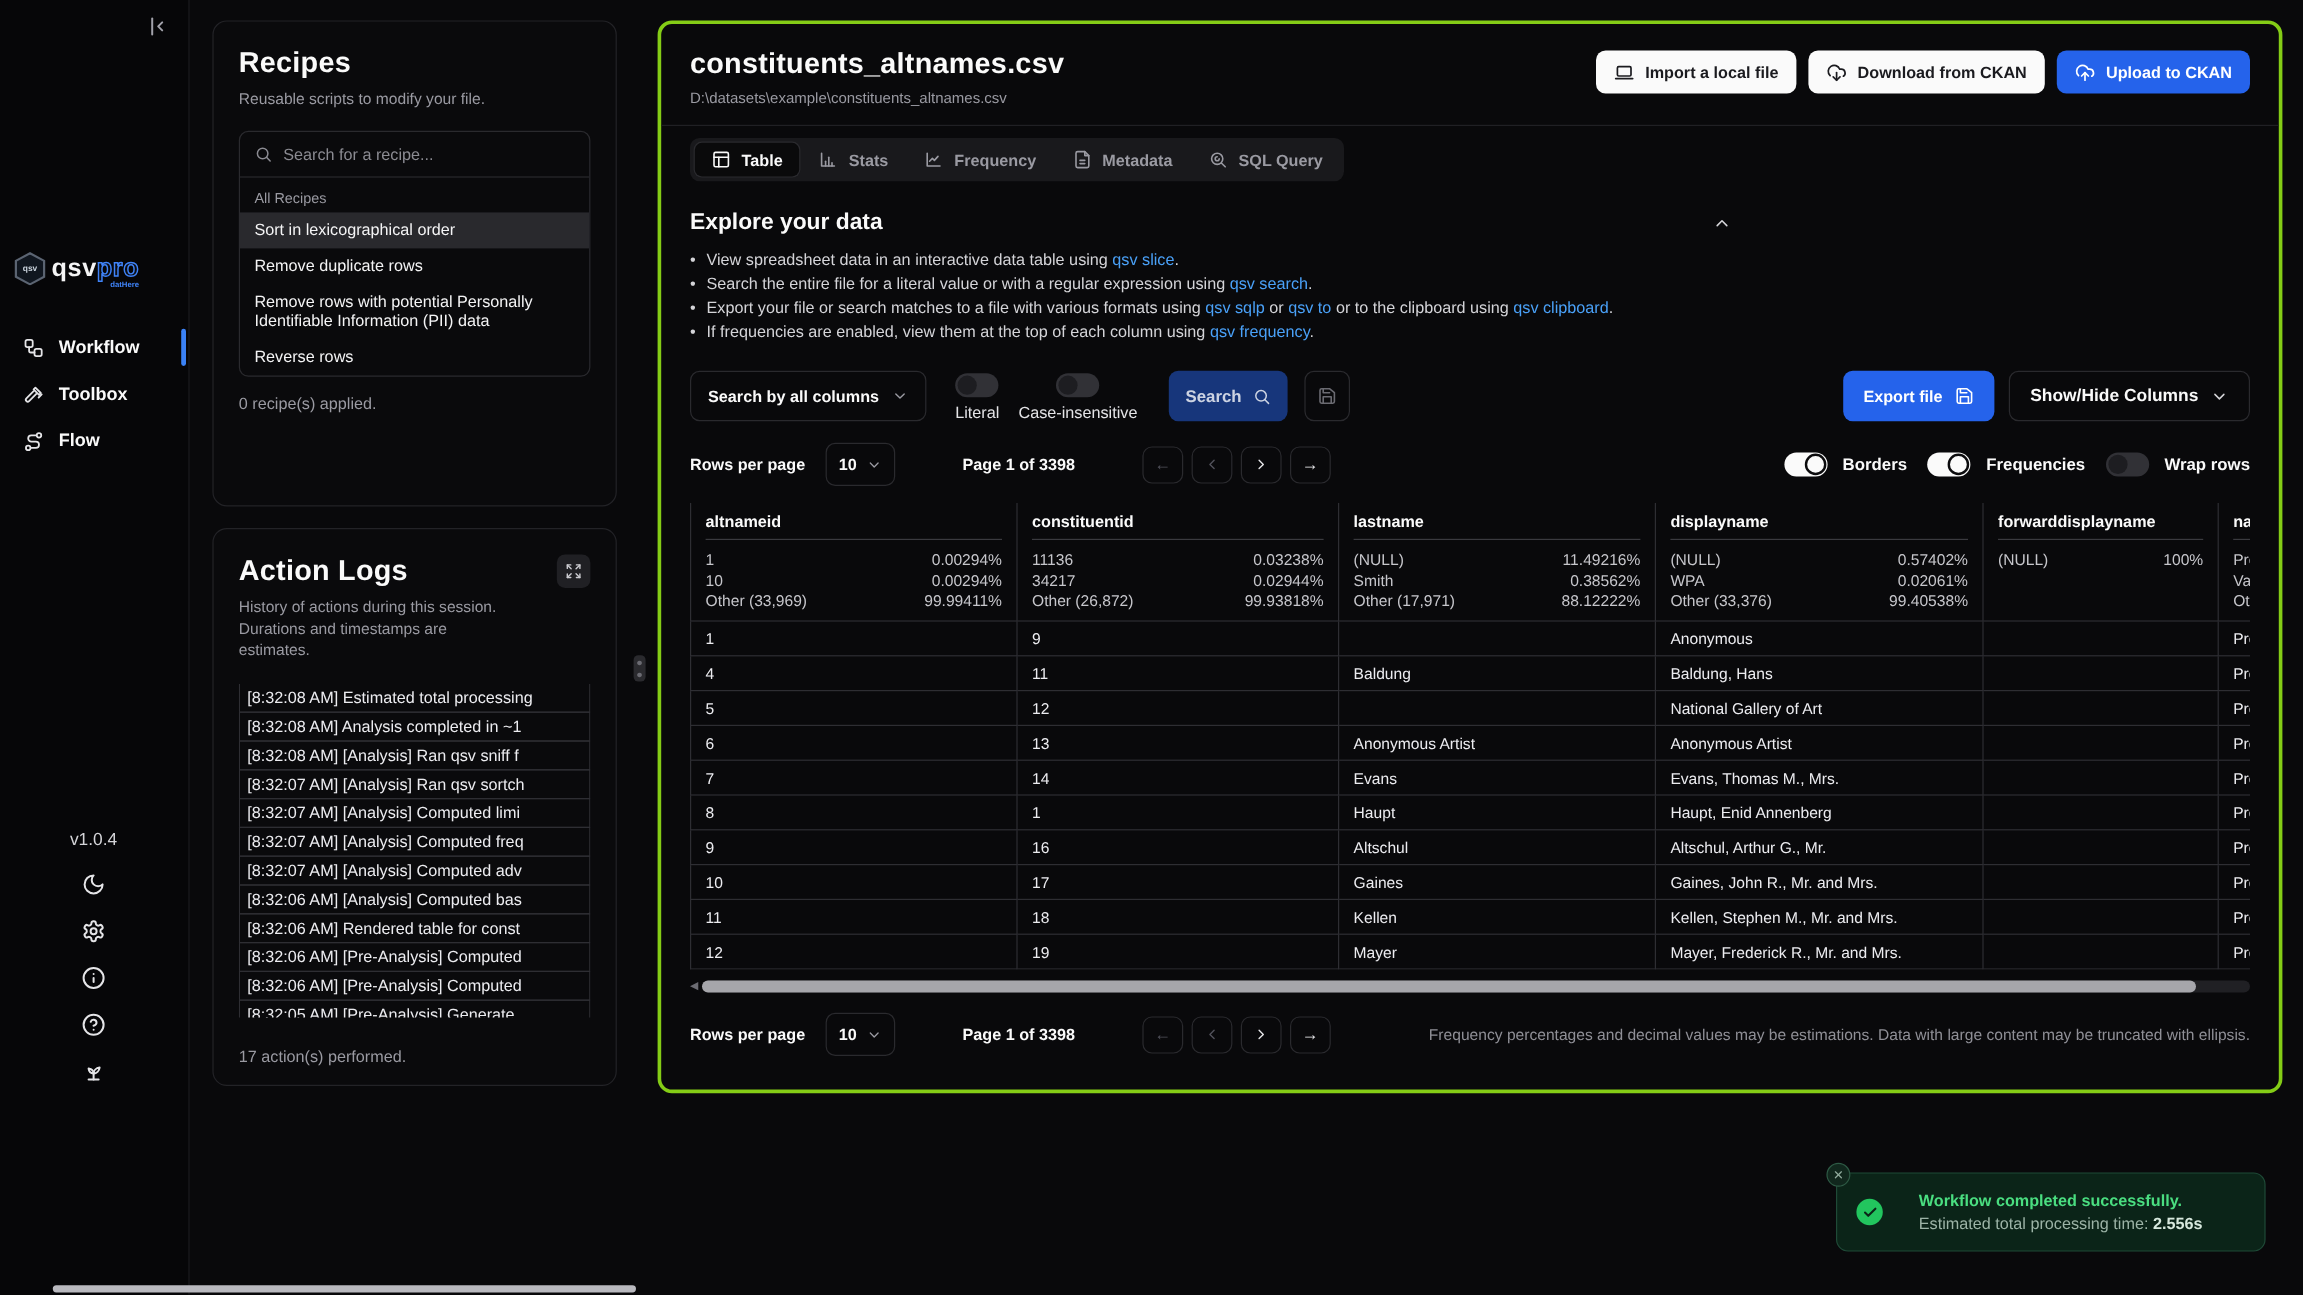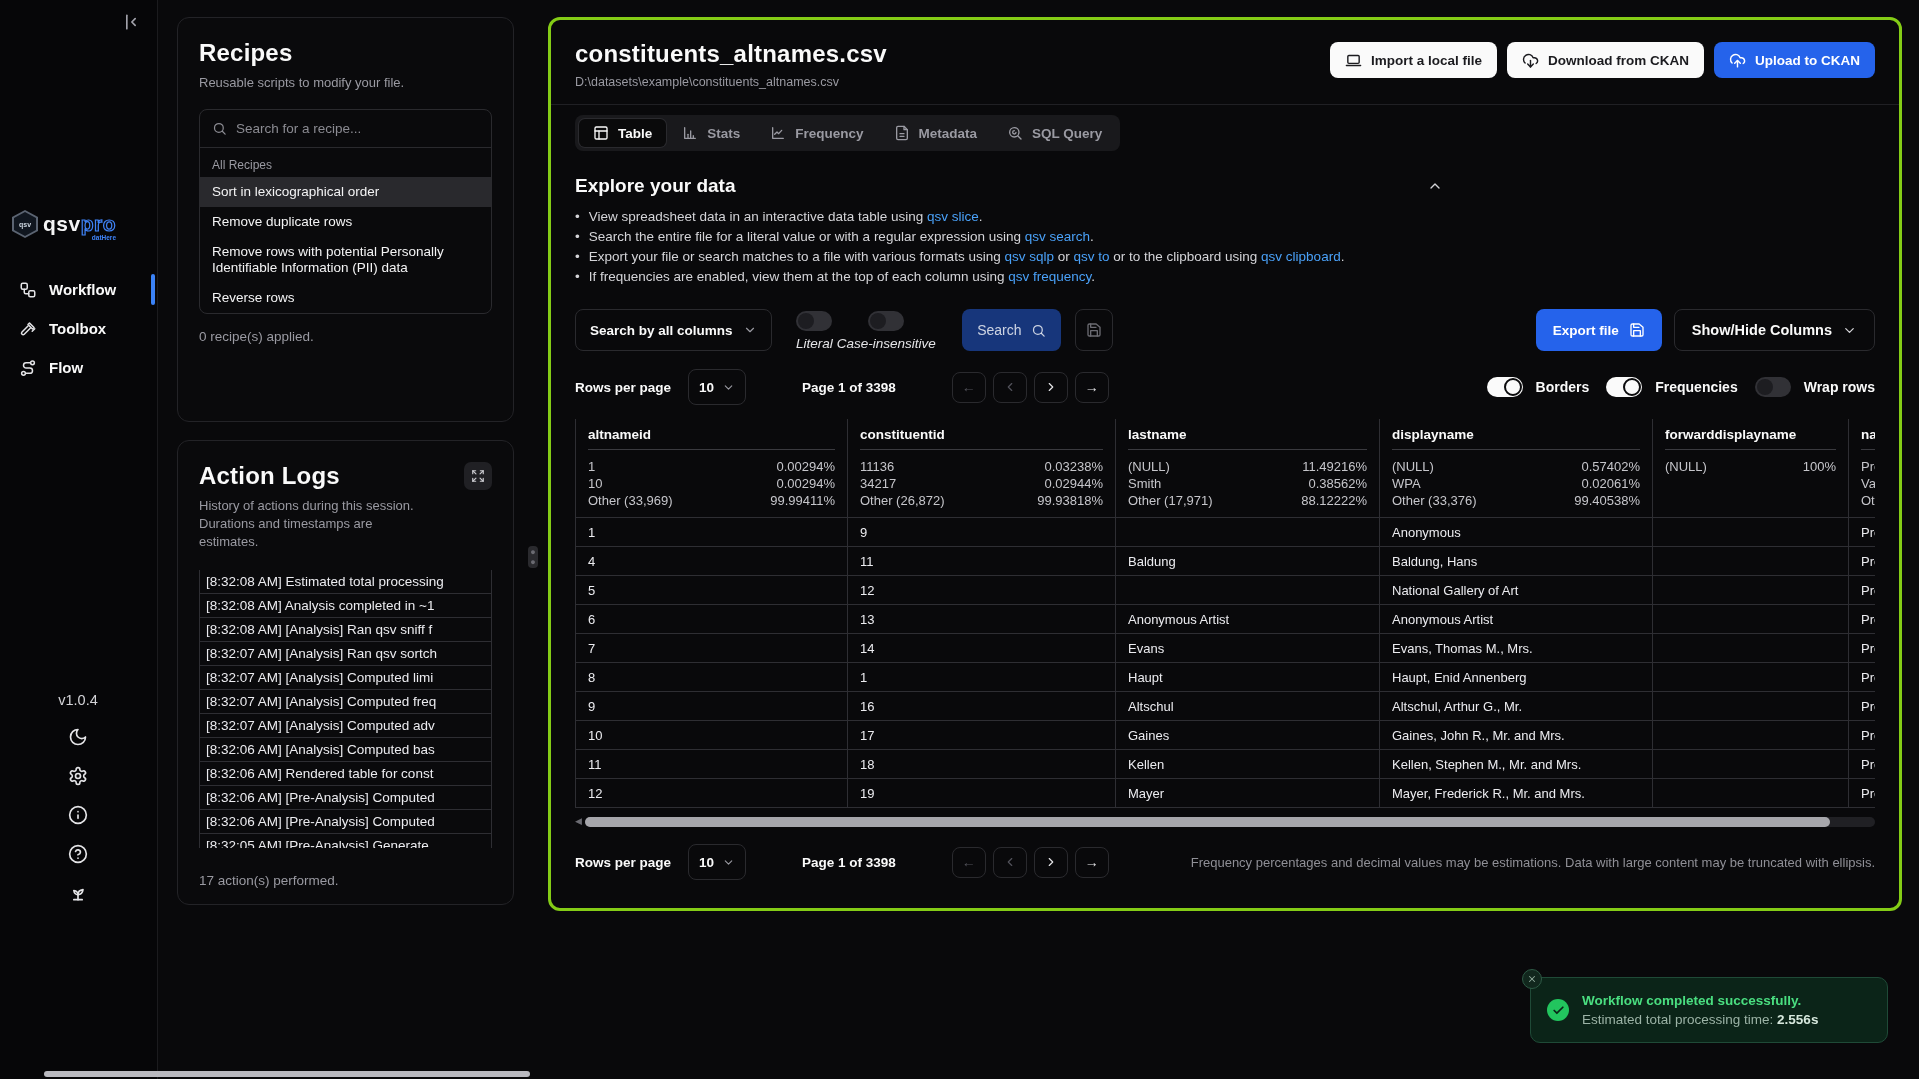--- a/index.html
+++ b/index.html
@@ -89,31 +89,31 @@
   .controls-row { margin-top:24px; display:flex; align-items:flex-start; }
   .sel-btn { display:flex; align-items:center; justify-content:space-between; width:197px; height:42px;
     border:1px solid #2a2a2e; border-radius:8px; padding:0 14px; font-size:13.5px; font-weight:600;
     cursor:pointer; }
   .sel-btn .chv { color:#9a9aa2; }
   .search-input { margin-left:15px; width:300px; height:42px; border:1px solid #2a2a2e; border-radius:8px;
     background:transparent; padding:0 14px; color:#d4d4d8; font-size:13.5px; outline:none;
     font-family:"Liberation Sans", sans-serif; }
   .search-input::placeholder { color:#8b8b92; }
   .tog-col { display:flex; flex-direction:column; align-items:center; gap:5px; margin-top:2px; }
-  #search-toggles { display:flex; gap:4px; margin-left:24px;font-style:italic; }
+  #search-toggles { display:flex; gap:16px; margin-left:24px; }
   .tog-col .tog-label { font-size:13.5px; color:#e4e4e7; }
   .switch { width:36px; height:20px; border-radius:10px; position:relative; cursor:pointer; flex:none; }
   .switch.off { background:#313136; }
   .switch.off .knob { position:absolute; left:2px; top:2px; width:16px; height:16px; border-radius:50%; background:#1d1d21; }
   .switch.on { background:#fafafa; }
   .switch.on .knob { position:absolute; right:1px; top:1px; width:18px; height:18px; border-radius:50%;
     background:#fafafa; border:2.5px solid #0b0b0d; }
   .search-btn { margin-left:26px; width:99px; height:42px; border-radius:8px; background:rgba(37,99,235,.5);
     color:rgba(255,255,255,.78); display:flex; align-items:center; justify-content:center; gap:9px;
-    font-size:14px; font-weight:400; cursor:pointer; }
+    font-size:14px; font-weight:700; cursor:pointer; }
   .save-btn { margin-left:14px; width:38px; height:42px; border:1px solid #2a2a2e; border-radius:8px;
     display:flex; align-items:center; justify-content:center; color:#6b6b72; cursor:pointer; }
   .right-controls { margin-left:auto; display:flex; gap:12px; }
   .export-btn { height:42px; padding:0 17px; border-radius:8px; background:#2563eb; color:#fff;
     display:flex; align-items:center; gap:10px; font-size:13.5px; font-weight:bold; cursor:pointer; }
   .cols-btn { height:42px; padding:0 17px; border:1px solid #2a2a2e; border-radius:8px; display:flex;
     align-items:center; gap:10px; font-size:14.5px; font-weight:bold; cursor:pointer; }
   .cols-btn .chv { color:#d4d4d8; }
 
   .pag-row { margin-top:18px; display:flex; align-items:center; }
@@ -144,21 +144,21 @@
   .hscroll { margin-top:8px; width:1300px; height:11px; display:flex; align-items:center; gap:3px; }
   .hscroll .arr { color:#6b6b72; font-size:9px; line-height:11px; }
   .hscroll .track { flex:1; height:10px; background:#202024; border-radius:5px; position:relative; }
   .hscroll .thumb { position:absolute; left:0; top:0; height:10px; width:96.5%; background:#a6a6ab; border-radius:5px; }
 
   .bottom-row { margin-top:17px; display:flex; align-items:center; }
   .foot-note { margin-left:auto; font-size:13px; color:#8f8f96; }
 
   
   .toast { position:absolute; right:31px; bottom:36px; width:358px; height:66px; background:#0b2418;
-    border:1px solid #1f4a37; border-radius:10px; display:flex; align-items:center; gap:13px;
+    border:1px solid #1f4a37; border-radius:10px; display:flex; align-items:center; gap:30px;
     padding:0 16px; }
   .toast-close { position:absolute; left:-9px; top:-9px; width:20px; height:20px; border-radius:50%;
     background:#11271d; border:1px solid #2e5a45; color:#8fa99b; display:flex; align-items:center;
     justify-content:center; cursor:pointer; }
   .toast-check { width:22px; height:22px; border-radius:50%; background:#22c55e; color:#0b2418;
     display:flex; align-items:center; justify-content:center; flex:none; }
   .toast-title { font-size:13.5px; font-weight:bold; color:#4ade80; }
   .toast-sub { margin-top:4px; font-size:13.5px; color:#9cb3a6; }
   .toast-sub b { color:#d7e8dd; }
 

